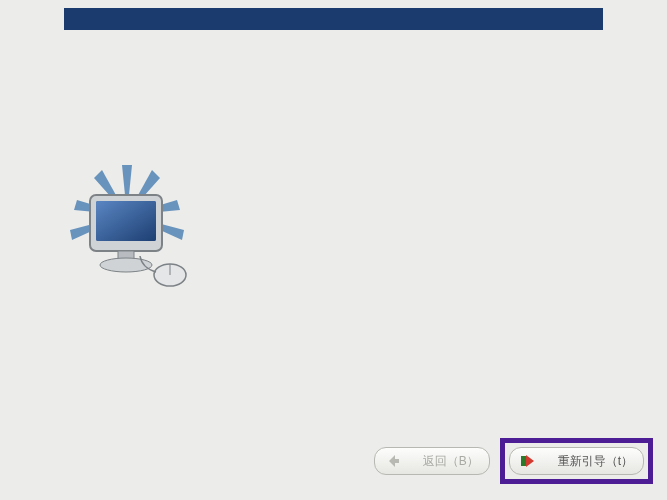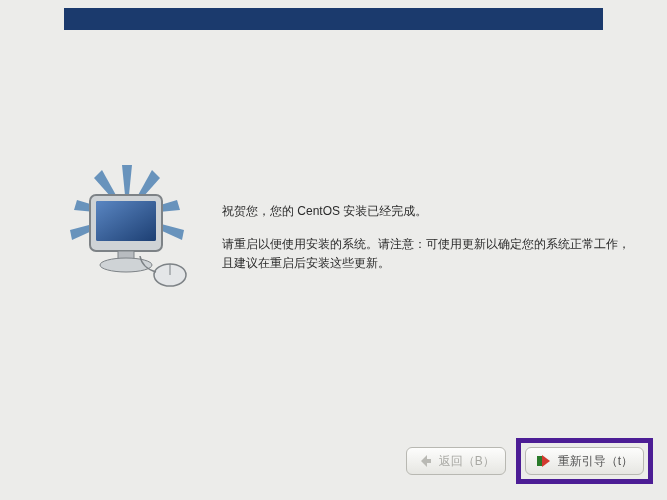--- a/index.html
+++ b/index.html
@@ -50,23 +50,23 @@
     right: 14px;
     display: flex;
     gap: 10px;
     align-items: center;
   }
   .btn {
     height: 28px;
     padding: 0 10px;
     display: inline-flex;
     align-items: center;
-    gap: 6px;
+    gap: 22px;
     border: 1px solid #b8b8b2;
-    border-radius: 6px;
+    border-radius: 12px;
     background: linear-gradient(#fdfdfc, #e6e6e2);
     font-size: 12px;
     color: #555;
     cursor: pointer;
   }
   .btn.disabled {
     color: #a9a9a4;
     cursor: default;
   }
   .btn.disabled svg path { fill: #b9b9b4; }
@@ -107,24 +107,20 @@
       </defs>
 
       <rect x="66" y="91" width="16" height="10" fill="#b8bcc0" stroke="#7d8286"></rect>
       <ellipse cx="74" cy="105" rx="26" ry="7" fill="#cfd3d6" stroke="#7d8286"></ellipse>
 
       <ellipse cx="118" cy="115" rx="16" ry="11" fill="#e4e6e8" stroke="#7d8286" stroke-width="1.5"></ellipse>
       <line x1="118" y1="104" x2="118" y2="115" stroke="#7d8286"></line>
       <path d="M 104 112 Q 90 108 88 96" fill="none" stroke="#7d8286" stroke-width="1.5"></path>
     </svg>
   </div>
-  <div class="text-block">
-    <div class="line1">祝贺您，您的 CentOS 安装已经完成。</div>
-    <div>请重启以便使用安装的系统。请注意：可使用更新以确定您的系统正常工作，且建议在重启后安装这些更新。</div>
-  </div>
 </div>
 
 <div class="button-row">
   <button class="btn disabled">
     <span class="icon-slot">
       <svg viewBox="0 0 16 16" width="16" height="16">
           <path d="M10 2 L4 8 L10 14 L10 10 L14 10 L14 6 L10 6 Z" fill="#c2c2bd"></path>
         </svg>
     </span>
     <span>返回（B）</span>

